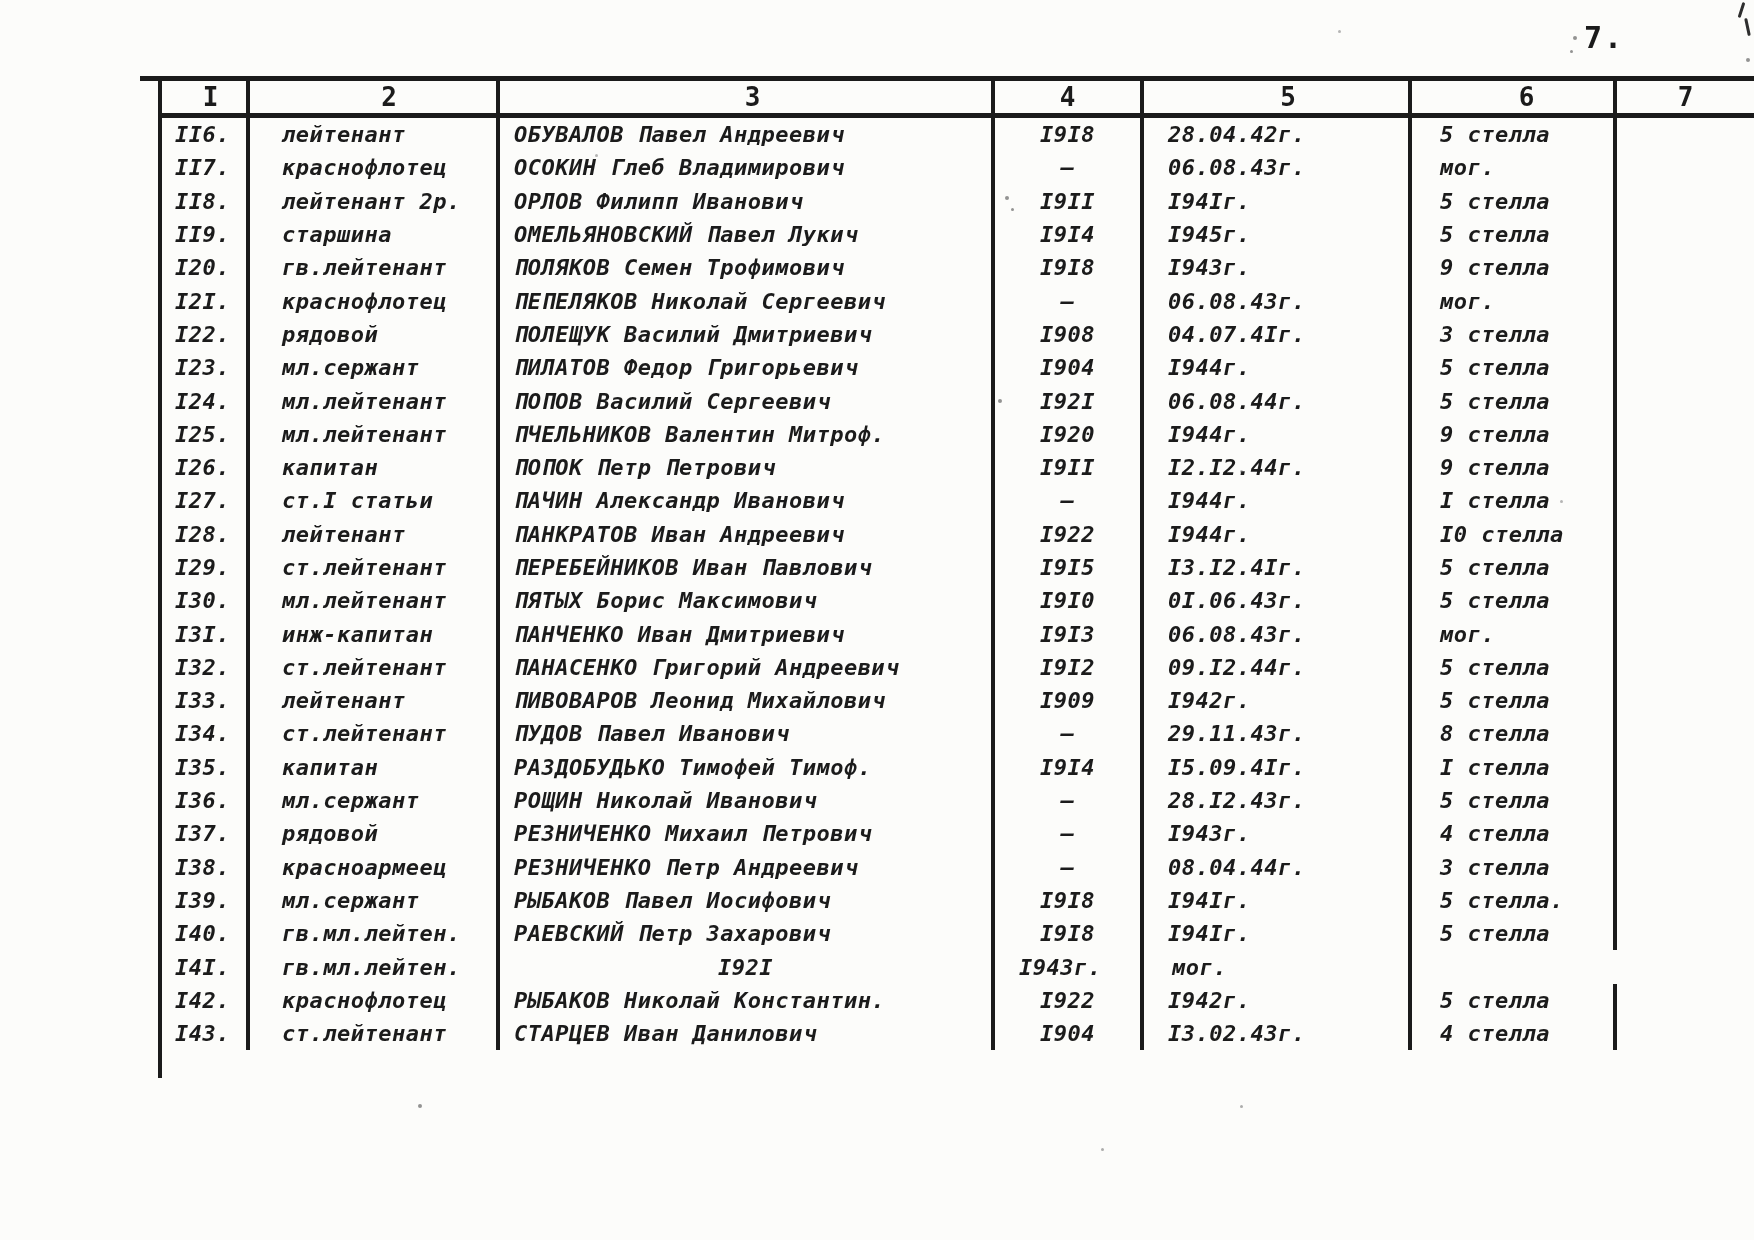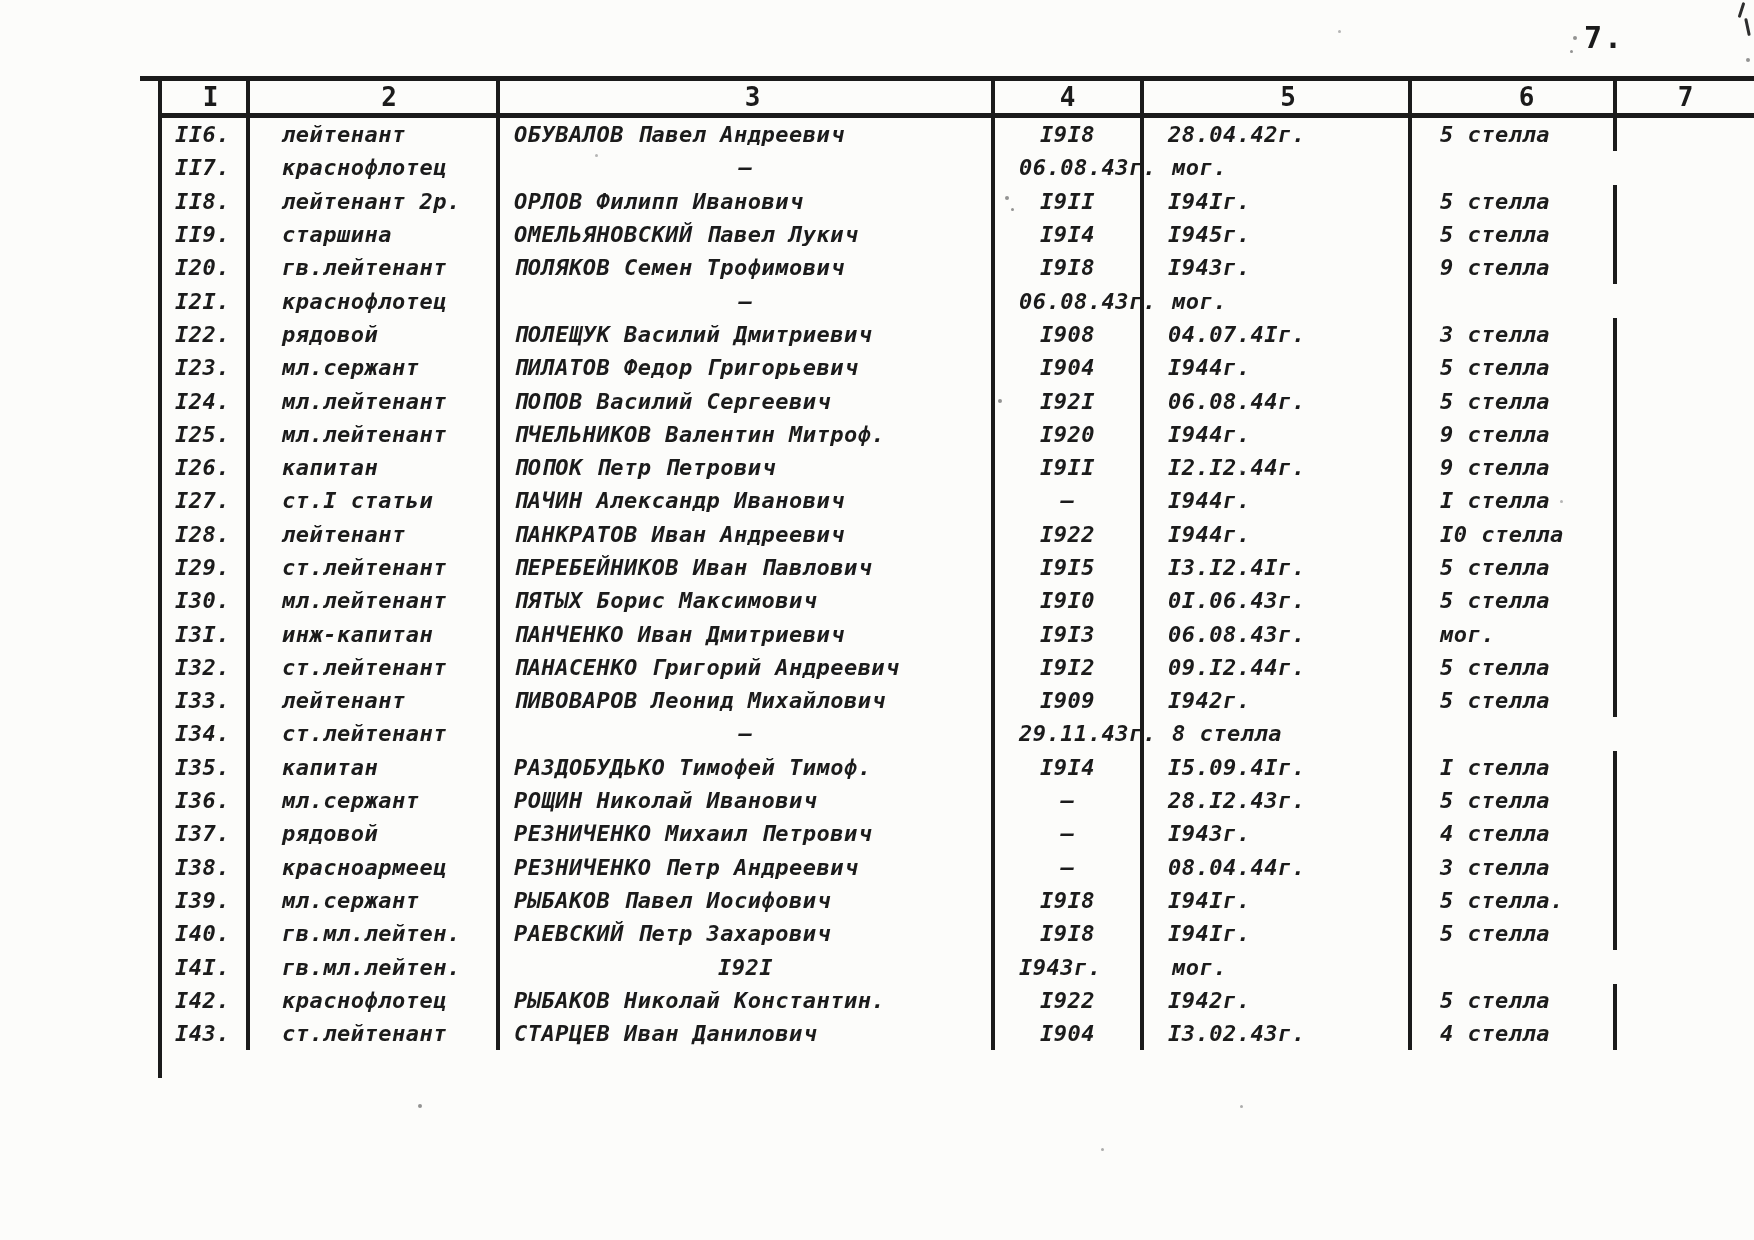--- a/index.html
+++ b/index.html
@@ -97,20 +97,21 @@
         <div class="cell c2 bl">лейтенант</div>
         <div class="cell c3 bl">ОБУВАЛОВ Павел Андреевич</div>
         <div class="cell c4 bl">I9I8</div>
         <div class="cell c5 bl">28.04.42г.</div>
         <div class="cell c6 bl">5 стелла</div>
         <div class="cell c7 bl"></div>
       </div>
       <div class="trow">
         <div class="cell c1">II7.</div>
         <div class="cell c2 bl">краснофлотец</div>
+        <div class="cell c3 bl">ОСОКИН Глеб Владимирович</div>
         <div class="cell c4 bl">–</div>
         <div class="cell c5 bl">06.08.43г.</div>
         <div class="cell c6 bl">мог.</div>
         <div class="cell c7 bl"></div>
       </div>
       <div class="trow">
         <div class="cell c1">II8.</div>
         <div class="cell c2 bl">лейтенант 2р.</div>
         <div class="cell c3 bl">ОРЛОВ Филипп Иванович</div>
         <div class="cell c4 bl">I9II</div>
@@ -132,20 +133,21 @@
         <div class="cell c2 bl">гв.лейтенант</div>
         <div class="cell c3 bl">ПОЛЯКОВ Семен Трофимович</div>
         <div class="cell c4 bl">I9I8</div>
         <div class="cell c5 bl">I943г.</div>
         <div class="cell c6 bl">9 стелла</div>
         <div class="cell c7 bl"></div>
       </div>
       <div class="trow">
         <div class="cell c1">I2I.</div>
         <div class="cell c2 bl">краснофлотец</div>
+        <div class="cell c3 bl">ПЕПЕЛЯКОВ Николай Сергеевич</div>
         <div class="cell c4 bl">–</div>
         <div class="cell c5 bl">06.08.43г.</div>
         <div class="cell c6 bl">мог.</div>
         <div class="cell c7 bl"></div>
       </div>
       <div class="trow">
         <div class="cell c1">I22.</div>
         <div class="cell c2 bl">рядовой</div>
         <div class="cell c3 bl">ПОЛЕЩУК Василий Дмитриевич</div>
         <div class="cell c4 bl">I908</div>
@@ -248,20 +250,21 @@
         <div class="cell c2 bl">лейтенант</div>
         <div class="cell c3 bl">ПИВОВАРОВ Леонид Михайлович</div>
         <div class="cell c4 bl">I909</div>
         <div class="cell c5 bl">I942г.</div>
         <div class="cell c6 bl">5 стелла</div>
         <div class="cell c7 bl"></div>
       </div>
       <div class="trow">
         <div class="cell c1">I34.</div>
         <div class="cell c2 bl">ст.лейтенант</div>
+        <div class="cell c3 bl">ПУДОВ Павел Иванович</div>
         <div class="cell c4 bl">–</div>
         <div class="cell c5 bl">29.11.43г.</div>
         <div class="cell c6 bl">8 стелла</div>
         <div class="cell c7 bl"></div>
       </div>
       <div class="trow">
         <div class="cell c1">I35.</div>
         <div class="cell c2 bl">капитан</div>
         <div class="cell c3 bl">РАЗДОБУДЬКО Тимофей Тимоф.</div>
         <div class="cell c4 bl">I9I4</div>

